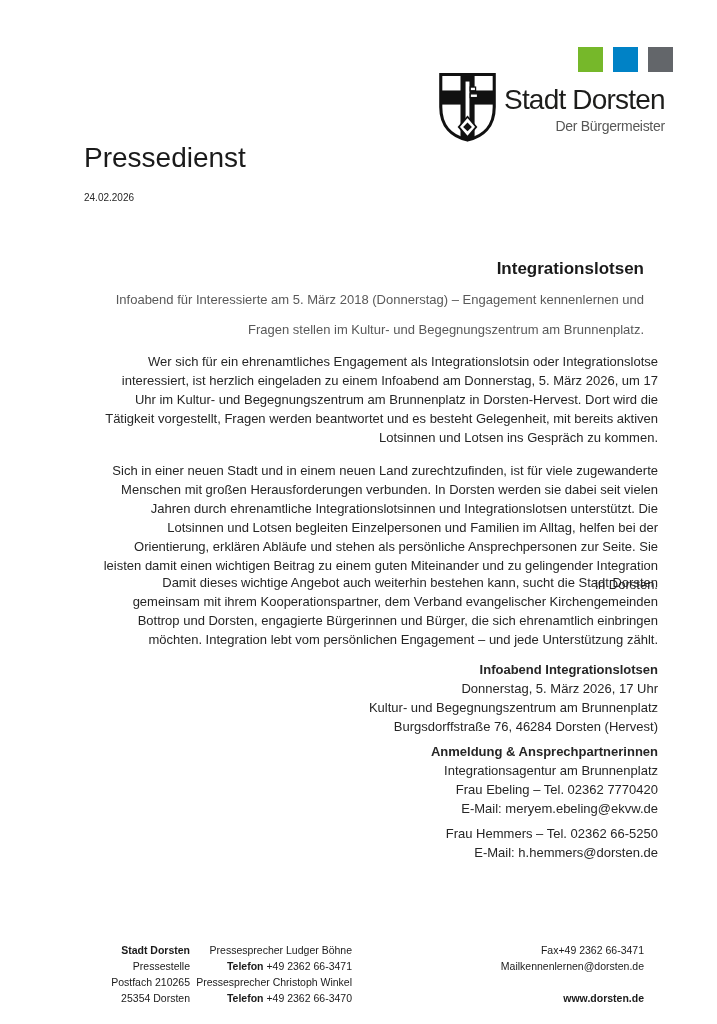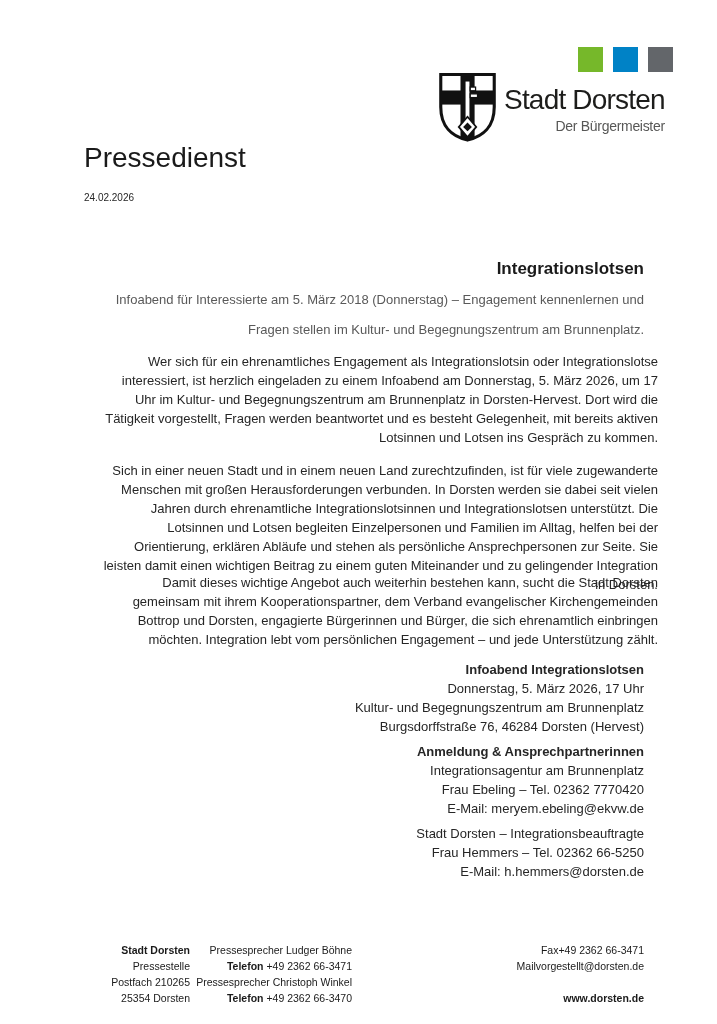--- a/index.html
+++ b/index.html
@@ -17,21 +17,21 @@
   .brand-dept{font-size:14px;line-height:21px;letter-spacing:-0.3px;color:#575756;}
   
   .doc-title{position:absolute;top:142px;left:84px;font-size:28px;line-height:32px;color:#1a1a1a;}
   .doc-date{position:absolute;top:192px;left:84px;font-size:10px;color:#262626;}
   
   .abs{position:absolute;left:84px;width:560px;}
   .headline{top:259px;font-size:17px;font-weight:bold;color:#1a1a1a;}
   .teaser{top:285px;font-size:13px;line-height:30px;color:#595959;}
   .para{font-size:13px;line-height:19px;color:#262626;margin-left:14px;}
   .p1{top:352px;} .p2{top:461px;} .p3{top:573px;}
-  .block{font-size:13px;line-height:19px;color:#262626;}
+  .block{font-size:13px;line-height:19px;color:#262626;margin-left:14px;}
   .block .b-title{font-weight:bold;}
   .ev{top:660px;} .reg{top:742px;} .city{top:824px;}
   
   .footer{position:absolute;top:942px;left:84px;width:560px;display:flex;font-size:10.5px;line-height:16px;color:#1a1a1a;}
   .f-col1{width:106px;} .f-col2{width:162px;} .f-col3{flex:1;}
   .f-line{min-height:16px;white-space:nowrap;}
   .f-bold{font-weight:bold;}
   .f-label{display:inline-block;width:30px;font-weight:normal;}
 </style>
 </head>
@@ -86,39 +86,38 @@
   </div>
 
   <div class="abs block reg">
     <div class="b-title">Anmeldung &amp; Ansprechpartnerinnen</div>
     <div>Integrationsagentur am Brunnenplatz</div>
     <div>Frau Ebeling – Tel. 02362 7770420</div>
     <div>E-Mail: meryem.ebeling@ekvw.de</div>
   </div>
 
   <div class="abs block city">
-    <div>Stadt Dorsten – Integrationsbeauftragte</div>
     <div>Frau Hemmers – Tel. 02362 66-5250</div>
     <div>E-Mail: h.hemmers@dorsten.de</div>
   </div>
 
   <div class="footer">
     <div class="f-col1">
       <div class="f-line f-bold">Stadt Dorsten</div>
       <div class="f-line">Pressestelle</div>
       <div class="f-line">Postfach 210265</div>
       <div class="f-line">25354 Dorsten</div>
     </div>
     <div class="f-col2">
       <div class="f-line">Pressesprecher Ludger Böhne</div>
       <div class="f-line"><span class="f-bold">Telefon</span> <span>+49 2362 66-3471</span></div>
       <div class="f-line">Pressesprecher Christoph Winkel</div>
       <div class="f-line"><span class="f-bold">Telefon</span> <span>+49 2362 66-3470</span></div>
     </div>
     <div class="f-col3">
       <div class="f-line"><span class="f-label">Fax</span><span>+49 2362 66-3471</span></div>
-      <div class="f-line"><span class="f-label">Mail</span><span>vorgestellt@dorsten.de</span></div>
+      <div class="f-line"><span class="f-label">Mail</span><span>kennenlernen@dorsten.de</span></div>
       <div class="f-line"></div>
       <div class="f-line f-bold">www.dorsten.de</div>
     </div>
   </div>
 
 </div>
 
 </body></html>

